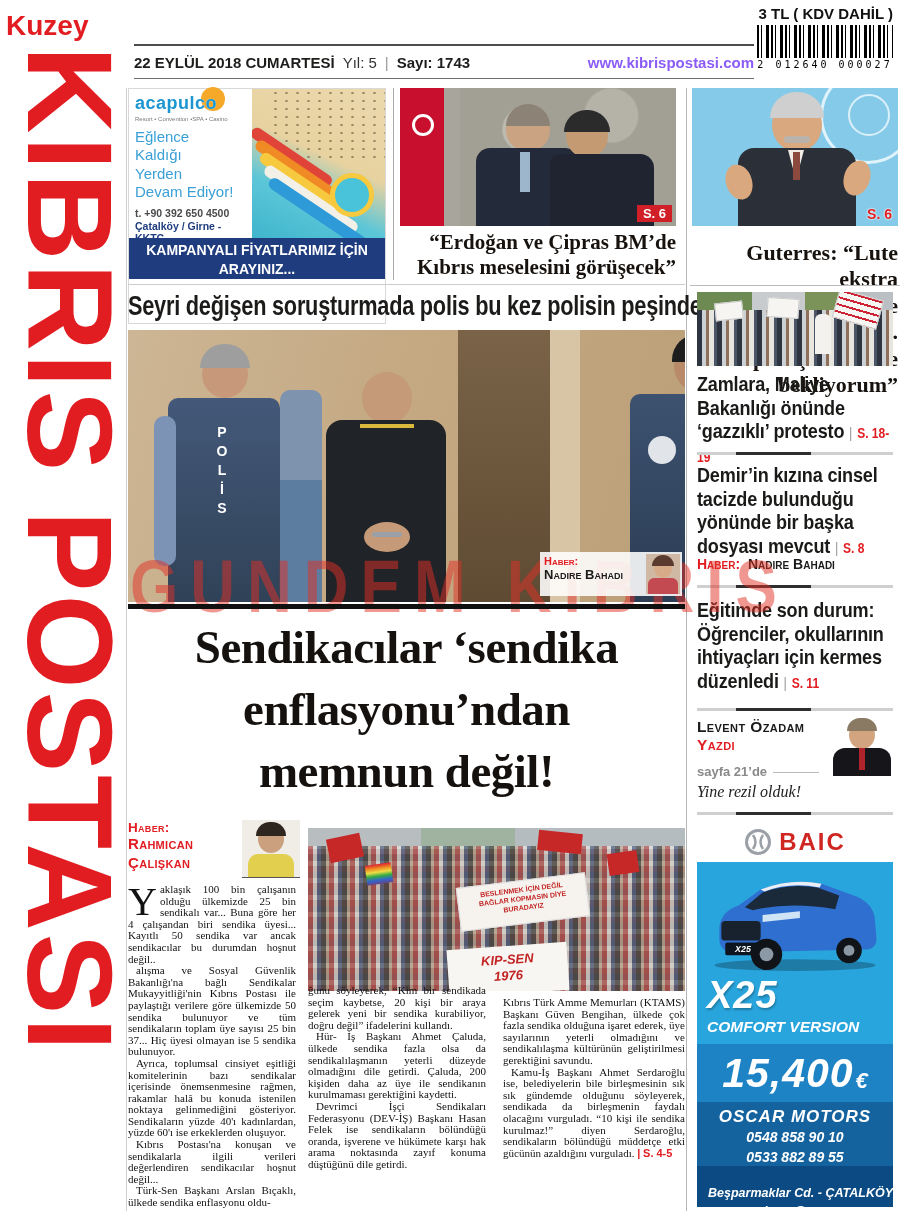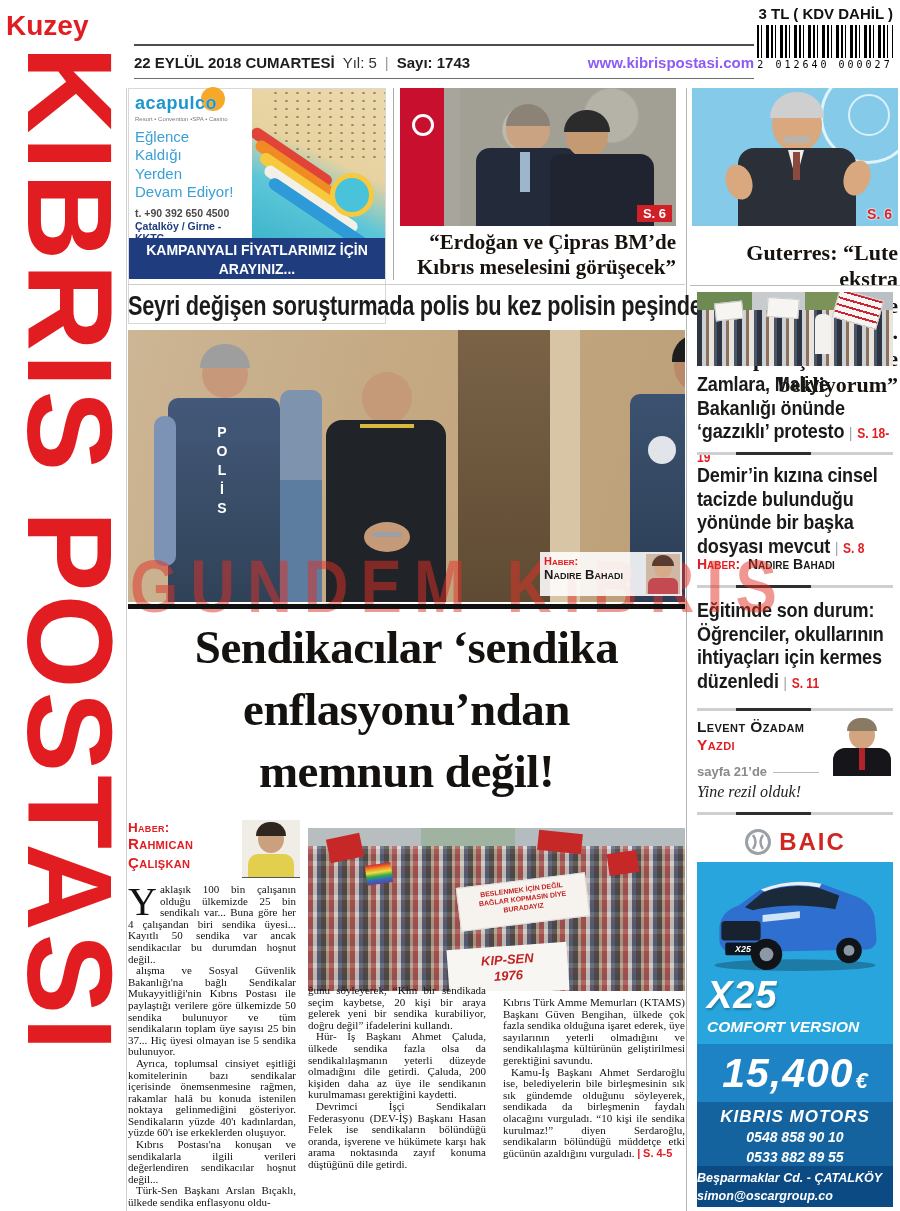--- a/index.html
+++ b/index.html
@@ -169,22 +169,22 @@
   .baic-model{position:absolute;left:10px;top:112px;color:#fff;font-size:38px;font-weight:800;
      font-style:italic;letter-spacing:1px;text-shadow:1px 2px 2px rgba(0,0,0,.25);}
   .baic-ver{position:absolute;left:10px;top:156px;color:#fff;font-size:15.5px;font-weight:800;font-style:italic;}
   .baic-price{height:58px;background:#1d83c5;color:#fff;display:flex;align-items:center;justify-content:center;
      font-weight:800;font-style:italic;}
   .baic-price .p{font-size:41px;letter-spacing:1px;}
   .baic-price .c{font-size:22px;margin-left:2px;align-self:flex-end;padding-bottom:8px;}
   .baic-motors{height:64px;background:#14639e;color:#fff;text-align:center;font-style:italic;font-weight:800;padding-top:5px;box-sizing:border-box;}
   .baic-motors .d{font-size:17px;letter-spacing:1px;}
   .baic-motors .ph{font-size:14px;line-height:1.25;margin-top:2px;}
-  .baic-addr{height:41px;background:#0b4a82;color:#fff;text-align:left;font-style:italic;font-weight:700;
-     font-size:12.5px;line-height:1.45;padding-top:3px;box-sizing:border-box;}
+  .baic-addr{height:41px;background:#0b4a82;color:#fff;text-align:right;font-style:italic;font-weight:700;
+     font-size:12.5px;line-height:1.45;padding-top:18px;box-sizing:border-box;}
 </style>
 </head>
 <body>
 
 <div id="page">
 
   <div class="abs kuzey">Kuzey</div>
   <div class="abs masthead-wrap">
     <div class="masthead">KIBRIS POSTASI</div>
   </div>
@@ -462,21 +462,21 @@
           <circle cx="150" cy="88" r="5.5" fill="#8b98a5"></circle>
       </svg>
       <div class="baic-model">X25</div>
       <div class="baic-ver">COMFORT VERSION</div>
     </div>
     <div class="baic-price">
       <span class="p">15,400</span>
       <span class="c">€</span>
     </div>
     <div class="baic-motors">
-      <div class="d">KIBRIS MOTORS</div>
+      <div class="d">OSCAR MOTORS</div>
       <div class="ph">0548 858 90 10</div>
       <div class="ph">0533 882 89 55</div>
     </div>
     <div class="baic-addr">
       <div>Beşparmaklar Cd. - ÇATALKÖY</div>
       <div>simon@oscargroup.co</div>
     </div>
   </div>
 
 </div>

